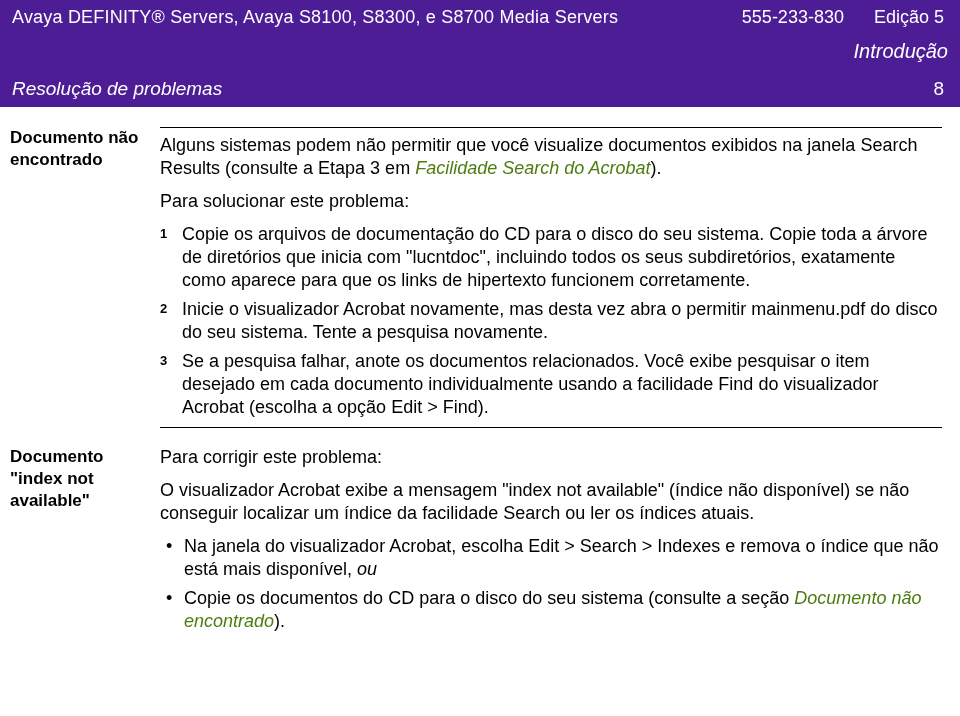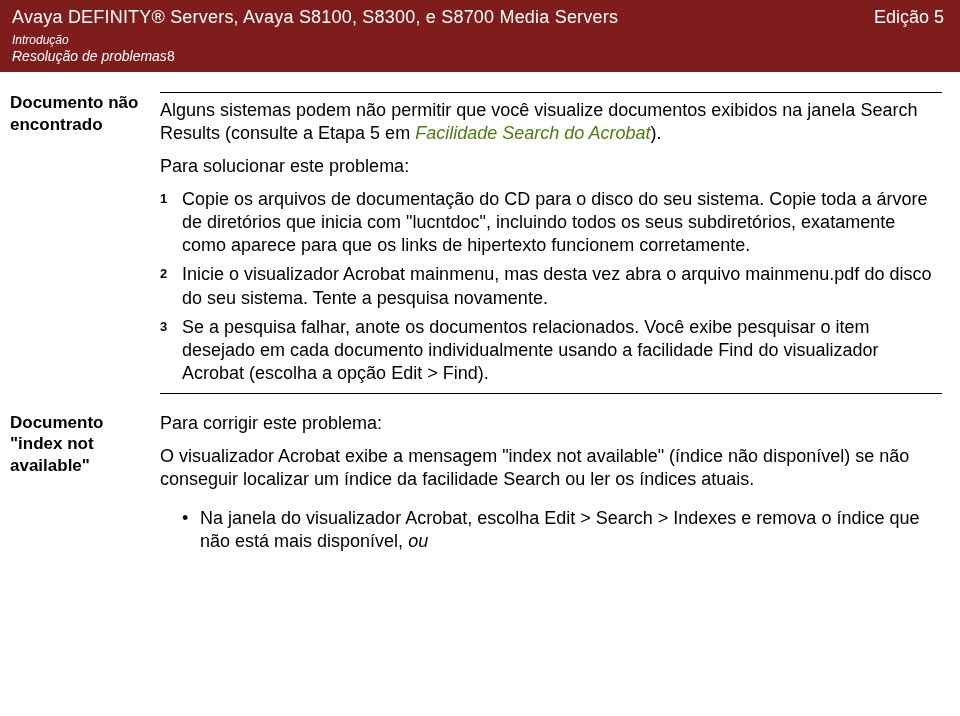--- a/index.html
+++ b/index.html
@@ -5,36 +5,36 @@
   html,body{margin:0;padding:0}
   body{
     width:960px;height:716px;
     font-family:Arial,Helvetica,sans-serif;
     font-size:18px;
     color:#000;
     background:#fff;
     line-height:1.28;
   }
   .header{
-    background:#7f1d1d;
+    background:#4c1d95;
     color:#fff;
     padding:6px 12px 6px 12px;
   }
   .hdr-top{
     display:flex;align-items:flex-start;
     font-size:18px;
   }
   .hdr-title{flex:1 1 auto;font-weight:normal;letter-spacing:0.2px}
   .hdr-phone{padding:0 30px;white-space:nowrap}
   .hdr-edition{white-space:nowrap;padding-right:4px}
   .hdr-sub{
-    display:flex;justify-content:space-between;font-size:12px;margin-top:4px;
+    display:flex;justify-content:flex-end;font-size:20px;margin-top:10px;
   }
   .hdr-sub2{
-    display:flex;font-size:14px;margin-top:0;
+    display:flex;justify-content:space-between;font-size:19px;margin-top:12px;
   }
   .hdr-pagenum{padding-right:4px}
   .italic{font-style:italic}
 
   .content{
     padding:20px 18px 0 4px;
   }
   .row{
     display:flex;align-items:flex-start;
     gap:20px;
@@ -58,66 +58,67 @@
   .list{list-style:none;margin:0 0 8px 0;padding:0}
   .list > li{display:flex;align-items:flex-start;margin:0 0 6px 0}
   .num{
     flex:0 0 22px;
     font-size:13px;
     font-weight:700;
     font-family:Arial,Helvetica,sans-serif;
     padding-top:3px;
   }
   .li-body{flex:1 1 auto}
-  .bullets{list-style:none;margin:16px;padding:0 0 0 6px}
+  .bullets{list-style:none;margin:0;padding:0 0 0 6px}
   .bullets > li{position:relative;padding-left:18px;margin:0 0 6px 0}
   .bullets > li::before{
     content:"•";position:absolute;left:0;top:0;font-size:18px;line-height:1.28;
   }
   strong{font-weight:400}
   .hr-bottom{border-top:1.5px solid #000;margin:6px 0 0 0}
 </style>
 </head>
 <body>
 
 <div class="header">
   <div class="hdr-top">
     <span class="hdr-title">Avaya DEFINITY® Servers, Avaya S8100, S8300, e S8700 Media Servers</span>
+    <span class="hdr-phone">555-233-830</span>
     <span class="hdr-edition">Edição 5</span>
   </div>
   <div class="hdr-sub">
     <span class="italic">Introdução</span>
   </div>
   <div class="hdr-sub2">
     <span class="italic">Resolução de problemas</span>
     <span class="hdr-pagenum">8</span>
   </div>
 </div>
 
 <div class="content">
 
   <div class="row">
     <div class="side-label">
       <span>Documento não</span><br>
       <span>encontrado</span>
     </div>
     <div class="body-col">
       <p class="para">
-        <span>Alguns sistemas podem não permitir que você visualize documentos exibidos na janela Search Results (consulte a Etapa 5 em </span><span class="doc-link">Facilidade Search do Acrobat</span><span>).</span>
+        <span>Alguns sistemas podem não permitir que você visualize documentos exibidos na janela Search Results (consulte a Etapa 3 em </span><span class="doc-link">Facilidade Search do Acrobat</span><span>).</span>
       </p>
       <p class="para">Para solucionar este problema:</p>
       <ol class="list">
         <li>
           <span class="num">1</span>
           <span class="li-body">Copie os arquivos de documentação do CD para o disco do seu sistema. Copie toda a árvore de diretórios que inicia com "lucntdoc", incluindo todos os seus subdiretórios, exatamente como aparece para que os links de hipertexto funcionem corretamente.</span>
         </li>
         <li>
           <span class="num">2</span>
           <span class="li-body">
-            <span>Inicie o visualizador Acrobat mainmenu, mas desta vez abra o arquivo </span><strong>mainmenu.pdf</strong><span> do disco do seu sistema. Tente a pesquisa novamente.</span>
+            <span>Inicie o visualizador Acrobat novamente, mas desta vez abra o permitir </span><strong>mainmenu.pdf</strong><span> do disco do seu sistema. Tente a pesquisa novamente.</span>
           </span>
         </li>
         <li>
           <span class="num">3</span>
           <span class="li-body">
             <span>Se a pesquisa falhar, anote os documentos relacionados. Você exibe pesquisar o item desejado em cada documento individualmente usando a facilidade Find do visualizador Acrobat (escolha a opção </span><strong>Edit &gt; Find</strong><span>).</span>
           </span>
         </li>
       </ol>
       <div class="hr-bottom"></div>
@@ -130,17 +131,20 @@
       <span>"index not</span><br>
       <span>available"</span>
     </div>
     <div class="body-col no-border">
       <p class="para">Para corrigir este problema:</p>
       <p class="para">O visualizador Acrobat exibe a mensagem "index not available" (índice não disponível) se não conseguir localizar um índice da facilidade Search ou ler os índices atuais.</p>
       <ul class="bullets">
         <li>
           <span>Na janela do visualizador Acrobat, escolha </span><strong>Edit &gt; Search &gt; Indexes</strong><span> e remova o índice que não está mais disponível, </span><span class="italic">ou</span>
         </li>
+        <li>
+          <span>Copie os documentos do CD para o disco do seu sistema (consulte a seção </span><span class="doc-link">Documento não encontrado</span><span>).</span>
+        </li>
       </ul>
     </div>
   </div>
 
 </div>
 
 </body></html>

